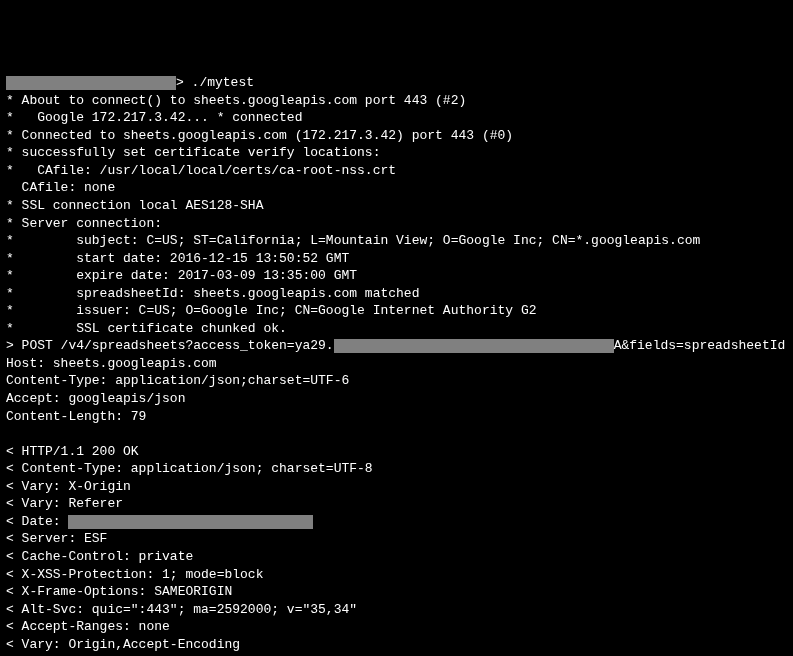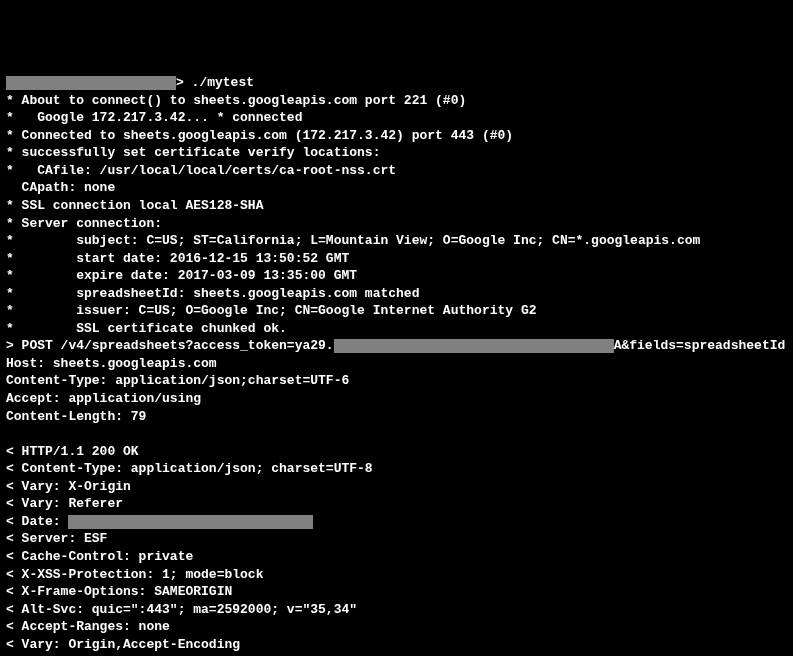--- a/index.html
+++ b/index.html
@@ -14,21 +14,20 @@
       font-size: 13px;
       line-height: 1.35;
       padding: 4px 6px;
       white-space: pre;
       width: 793px;
       height: 656px;
       overflow: hidden;
     }
     .line {
       white-space: pre;
-      font-weight: bold;
     }
     .prompt-redacted {
       background-color: #808080;
       display: inline-block;
       width: 170px;
       height: 14px;
       vertical-align: text-bottom;
     }
     .token-redacted {
       background-color: #808080;
@@ -44,38 +43,38 @@
       height: 14px;
       vertical-align: text-bottom;
     }
   </style>
 </head>
 <body>
 
 
 
 <div><span class="line"><span class="prompt-redacted"></span><span>&gt; ./mytest</span></span>
-<span class="line">* About to connect() to sheets.googleapis.com port 221 (#0)</span>
+<span class="line">* About to connect() to sheets.googleapis.com port 443 (#2)</span>
 <span class="line">*   Google 172.217.3.42... * connected</span>
 <span class="line">* Connected to sheets.googleapis.com (172.217.3.42) port 443 (#0)</span>
 <span class="line">* successfully set certificate verify locations:</span>
 <span class="line">*   CAfile: /usr/local/local/certs/ca-root-nss.crt</span>
-<span class="line">  CApath: none</span>
+<span class="line">  CAfile: none</span>
 <span class="line">* SSL connection local AES128-SHA</span>
 <span class="line">* Server connection:</span>
 <span class="line">*        subject: C=US; ST=California; L=Mountain View; O=Google Inc; CN=*.googleapis.com</span>
 <span class="line">*        start date: 2016-12-15 13:50:52 GMT</span>
 <span class="line">*        expire date: 2017-03-09 13:35:00 GMT</span>
 <span class="line">*        spreadsheetId: sheets.googleapis.com matched</span>
 <span class="line">*        issuer: C=US; O=Google Inc; CN=Google Internet Authority G2</span>
 <span class="line">*        SSL certificate chunked ok.</span>
 <span class="line"><span>&gt; POST /v4/spreadsheets?access_token=ya29.</span><span class="token-redacted"></span><span>A&amp;fields=spreadsheetId HTTP/1.1</span></span>
 <span class="line">Host: sheets.googleapis.com</span>
 <span class="line">Content-Type: application/json;charset=UTF-6</span>
-<span class="line">Accept: application/using</span>
+<span class="line">Accept: googleapis/json</span>
 <span class="line">Content-Length: 79</span>
 <span class="line"> </span>
 <span class="line">&lt; HTTP/1.1 200 OK</span>
 <span class="line">&lt; Content-Type: application/json; charset=UTF-8</span>
 <span class="line">&lt; Vary: X-Origin</span>
 <span class="line">&lt; Vary: Referer</span>
 <span class="line"><span>&lt; Date: </span><span class="date-redacted"></span></span>
 <span class="line">&lt; Server: ESF</span>
 <span class="line">&lt; Cache-Control: private</span>
 <span class="line">&lt; X-XSS-Protection: 1; mode=block</span>

